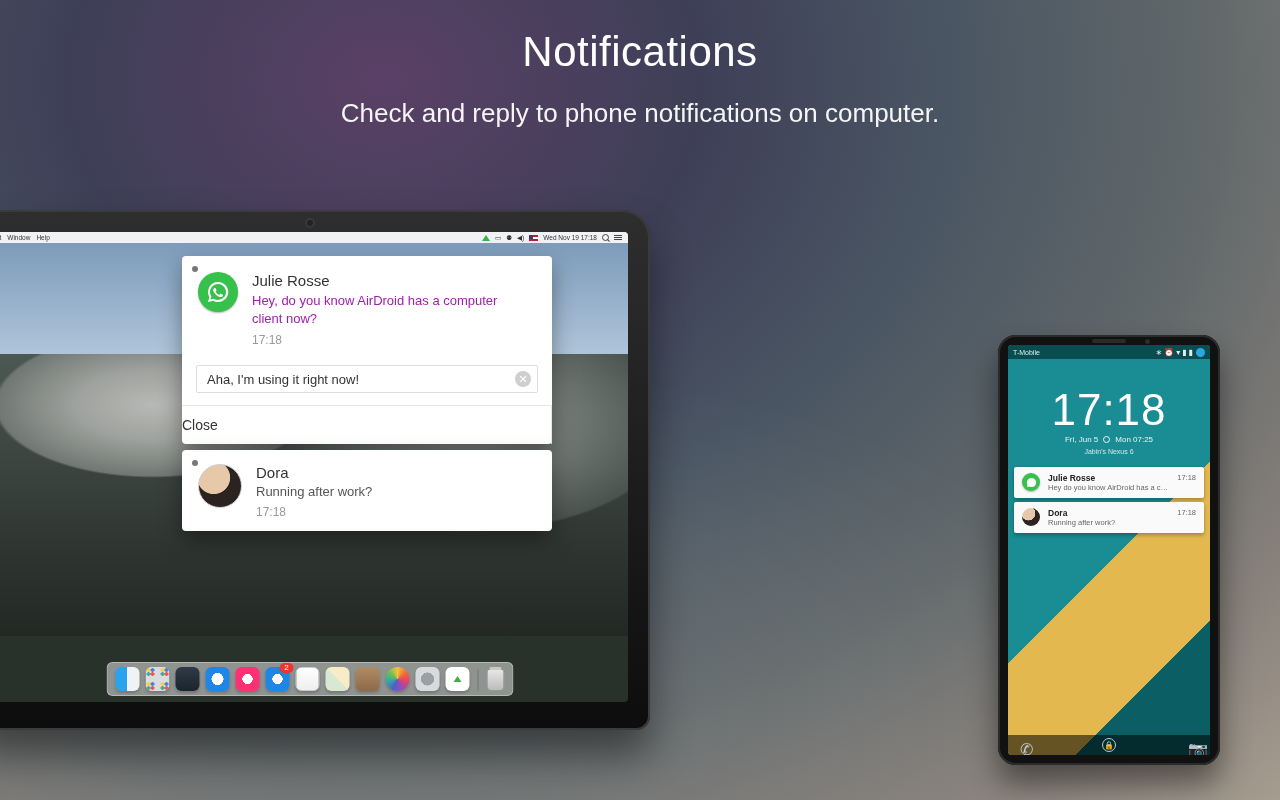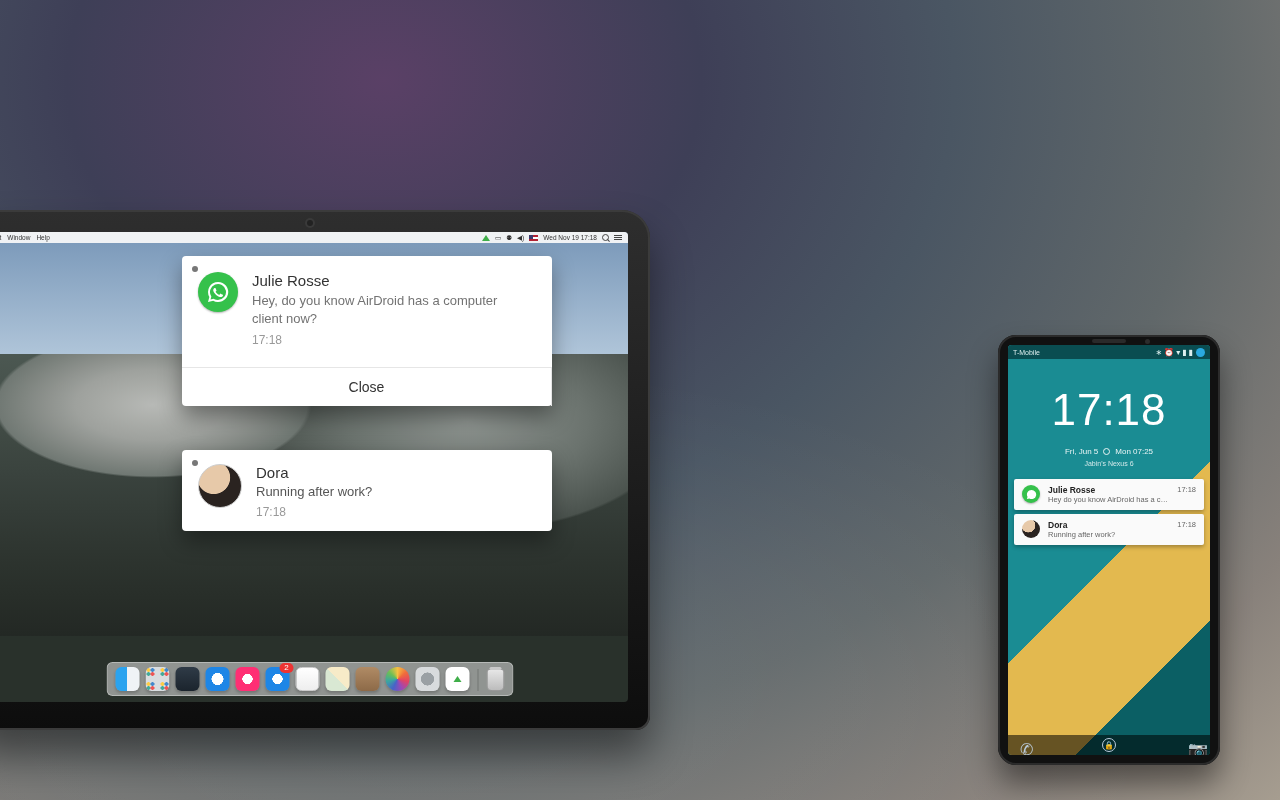--- a/index.html
+++ b/index.html
@@ -86,26 +86,26 @@
   
   .notif {
     position:absolute; background:#fff; border-radius:4px; box-shadow:0 10px 22px rgba(0,0,0,0.38);
   }
   .notif .dot{position:absolute;left:10px;top:10px;width:6px;height:6px;border-radius:50%;background:#777;}
   .n1 { left:190px; top:24px; width:370px; }
   .n1 .head { display:flex; padding:16px 16px 8px 16px; gap:14px; }
   .wa { width:40px;height:40px;border-radius:50%;background:#35c14b; display:flex;align-items:center;justify-content:center; box-shadow:0 1px 2px rgba(0,0,0,0.3);}
   .wa svg{width:24px;height:24px;fill:#fff;}
   .n1 .title{font-size:15px;color:#333;}
-  .n1 .msg{font-size:13px;color:#737373;line-height:1.35;margin-top:3px;max-width:270px;}
+  .n1 .msg{font-size:13px;color:#a21caf;line-height:1.35;margin-top:3px;max-width:270px;}
   .n1 .time{font-size:12px;color:#999;margin-top:6px;}
   .replybox{margin:10px 14px 0 14px;border:1px solid #ddd;height:28px;border-radius:2px;display:flex;align-items:center;padding:0 6px 0 10px;font-size:13px;color:#333;}
   .replybox .x{margin-left:auto;width:16px;height:16px;border-radius:50%;background:#cfcfcf;color:#fff;font-size:11px;display:flex;align-items:center;justify-content:center;}
   .btnrow{display:flex;border-top:1px solid #e6e6e6;margin-top:12px;}
-  .btnrow div{flex:1;text-align:center;padding:11px 0;font-size:14px;color:#333;}
+  .btnrow div{flex:1;text-align:left;padding:11px 0;font-size:14px;color:#333;}
   .btnrow div:first-child{border-right:1px solid #e6e6e6;}
 
   .n2 { left:190px; top:218px; width:370px; padding:14px 16px 12px 16px; display:flex; gap:14px;}
   .avatar{width:44px;height:44px;border-radius:50%;background:radial-gradient(circle at 35% 30%, #e7c9a9 0 40%, #2a2320 42% 100%);border:1px solid #ccc;flex-shrink:0;}
   .n2 .texts .title{font-size:15px;color:#333;}
   .n2 .texts .msg{font-size:13px;color:#555;margin-top:3px;}
   .n2 .texts .time{font-size:12px;color:#999;margin-top:6px;}
 
   
   .phone {
@@ -127,21 +127,21 @@
       linear-gradient(135deg, transparent 0 50%, #e3b94f 50% 78%, transparent 78%),
       linear-gradient(#0b5f64,#0b5f64);
   }
   .pstatus{position:relative;height:14px;background:#0a4d51;color:#dceeee;font-size:7px;display:flex;align-items:center;padding:0 5px;z-index:2;}
   .pstatus .carrier{flex:0 0 auto;}
   .pstatus .spc{flex:1;}
   .pstatus .ico{margin-left:2px;font-size:8px;}
   .pstatus .uic{width:9px;height:9px;border-radius:50%;background:#2aa9e0;margin-left:3px;}
   .clock{position:relative;z-index:2;text-align:center;color:#fff;margin-top:26px;}
   .clock-time{font-size:44px;font-weight:200;letter-spacing:1px;}
-  .clock-sub{font-size:8px;margin-top:12px;opacity:.9;display:flex;gap:5px;justify-content:center;align-items:center;}
+  .clock-sub{font-size:8px;margin-top:0;opacity:.9;display:flex;gap:5px;justify-content:center;align-items:center;}
   .clock-sub2{font-size:7px;opacity:.8;margin-top:4px;}
   .alarm{width:7px;height:7px;border:1px solid #fff;border-radius:50%;position:relative;}
 
   .pcards{position:relative;z-index:2;margin:12px 6px 0 6px;display:flex;flex-direction:column;gap:4px;}
   .pcard{background:#fafafa;border-radius:2px;box-shadow:0 2px 4px rgba(0,0,0,0.3);padding:6px 8px;display:flex;gap:8px;align-items:flex-start;}
   .pcard .pic{width:18px;height:18px;border-radius:50%;flex-shrink:0;}
   .pcard .pic.wa{background:#35c14b;display:flex;align-items:center;justify-content:center;}
   .pcard .pic.wa svg{width:11px;height:11px;fill:#fff;}
   .pcard .pic.av{background:radial-gradient(circle at 35% 30%, #e7c9a9 0 40%, #2a2320 42% 100%);}
   .pcard .ptxt{flex:1;min-width:0;}
@@ -153,20 +153,22 @@
   .navbar .nphone{width:10px;height:10px;color:#bcd;}
   .navbar .lock{width:14px;height:14px;border:1px solid #bcd;border-radius:50%;display:flex;align-items:center;justify-content:center;color:#bcd;font-size:8px;}
   .navbar .cam{width:10px;height:10px;color:#bcd;}
 </style>
 </head>
 <body>
 
 <div class="swoosh"></div>
 
 <div class="hero">
+  <h1>Notifications</h1>
+  <p>Check and reply to phone notifications on computer.</p>
 </div>
 
 <div class="laptop">
   <div class="laptop-camera"></div>
   <div class="laptop-body">
     <div class="screen">
       <div class="sky-band"></div>
       <div class="mtn"></div>
 
       <div class="menubar">
@@ -194,20 +196,24 @@
           <div class="wa">
             <svg viewBox="0 0 24 24">
                 <path d="M12 2a10 10 0 0 0-8.66 15L2 22l5.2-1.36A10 10 0 1 0 12 2zm0 18a8 8 0 0 1-4.08-1.12l-.29-.17-3.08.81.82-3-.19-.31A8 8 0 1 1 12 20zm4.43-5.54c-.24-.12-1.43-.71-1.65-.79s-.38-.12-.54.12-.62.79-.76.95-.28.18-.52.06a6.52 6.52 0 0 1-1.92-1.18 7.2 7.2 0 0 1-1.33-1.65c-.14-.24 0-.37.11-.49s.24-.28.36-.42a1.63 1.63 0 0 0 .24-.4.44.44 0 0 0 0-.42c-.06-.12-.54-1.3-.74-1.78s-.39-.4-.54-.41h-.46a.88.88 0 0 0-.64.3 2.69 2.69 0 0 0-.84 2 4.67 4.67 0 0 0 1 2.48 10.7 10.7 0 0 0 4.1 3.62c.57.25 1.02.4 1.37.51a3.3 3.3 0 0 0 1.51.1 2.47 2.47 0 0 0 1.62-1.14 2 2 0 0 0 .14-1.14c-.06-.11-.22-.17-.46-.29z"></path>
               </svg>
           </div>
           <div>
             <div class="title">Julie Rosse</div>
             <div class="msg">Hey, do you know AirDroid has a computer client now?</div>
             <div class="time">17:18</div>
           </div>
+        </div>
+        <div class="replybox">
+          <span>Aha, I'm using it right now!</span>
+          <span class="x">✕</span>
         </div>
         <div class="btnrow">
           <div>Close</div>
         </div>
       </div>
 
       <div class="notif n2">
         <div class="dot"></div>
         <div class="avatar"></div>
         <div class="texts">

